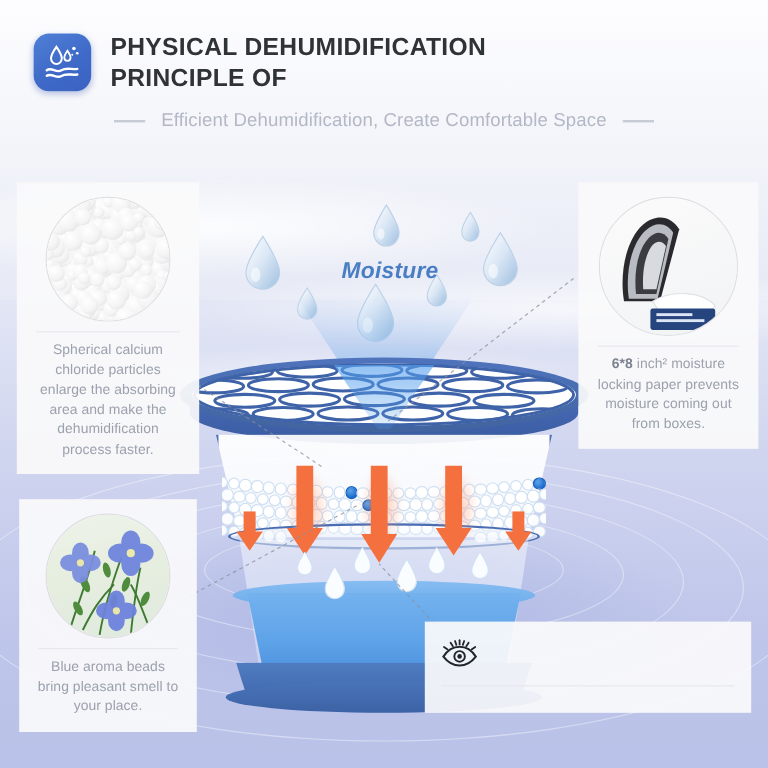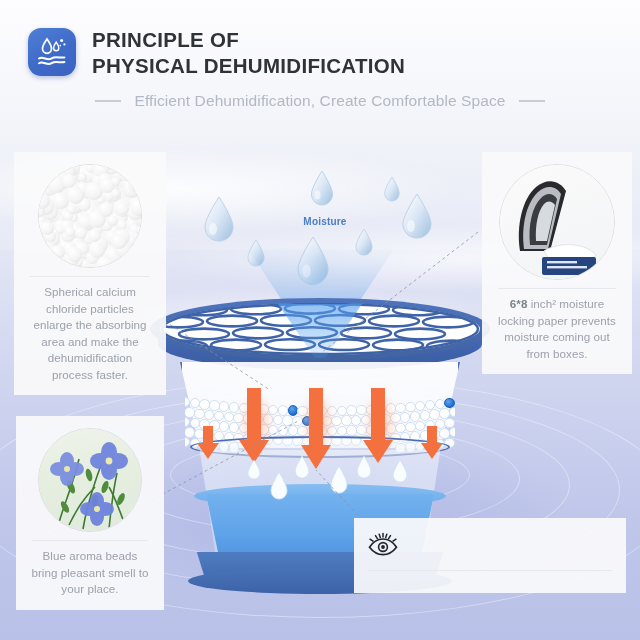--- a/index.html
+++ b/index.html
@@ -104,21 +104,21 @@
   }
   .ph-paper { position:absolute; inset:0; background:linear-gradient(160deg,#fbfbfb,#f2f3f5); }
   .ph-flower { position:absolute; inset:0;
     background:linear-gradient(170deg,#eef3ea 0%,#e6eedf 45%,#dfeade 100%); }
 
   
   .stage { position:absolute; left:0; top:150px; width:640px; height:400px; }
 
   .moisture-label {
     position:absolute; left:280px; top:66px; width:90px; text-align:center;
-    font-size:10px; font-weight:bold; color:#4a7ec4; letter-spacing:.2px;
+    font-size:19px; font-weight:bold; color:#4a7ec4; letter-spacing:.2px;font-style:italic;
   }
   .drop-shape { position:absolute; }
   .drop-shape svg { display:block; overflow:visible; }
 
   .funnel {
     position:absolute; left:246px; top:96px; width:150px; height:100px;
     background:linear-gradient(180deg, rgba(120,175,235,0) 0%, rgba(110,170,235,.25) 40%, rgba(70,150,235,.80) 100%);
     clip-path:polygon(0% 0%, 100% 0%, 56% 100%, 44% 100%);
     filter:blur(.6px);
   }
@@ -233,22 +233,22 @@
       <path d="M28.2 14.2 C28.2 14.2 25.6 18 25.6 19.9 C25.6 21.5 26.8 22.7 28.2 22.7 C29.6 22.7 30.8 21.5 30.8 19.9 C30.8 18 28.2 14.2 28.2 14.2 Z" fill="none" stroke="#ffffff" stroke-width="1.5"></path>
       <circle cx="33.6" cy="12.4" r="1.5" fill="#ffffff"></circle>
       <circle cx="36.4" cy="16.4" r="1.1" fill="#ffffff"></circle>
       <circle cx="32.2" cy="17.6" r=".85" fill="#ffffff"></circle>
       <path d="M11 30.5 C15 27.6 19 33.3 23.2 30.6 C27.3 28 31.4 30.2 36.4 29.4" fill="none" stroke="#ffffff" stroke-width="2" stroke-linecap="round"></path>
       <path d="M11 35.2 C15 32.3 19 38 23.2 35.3 C27.3 32.7 31.4 34.9 36.4 34.1" fill="none" stroke="#ffffff" stroke-width="2" stroke-linecap="round"></path>
     </svg>
   </div>
 
   <div class="title-block">
+    <div class="title-line">PHYSICAL DEHUMIDIFICATION</div>
     <div class="title-line">PRINCIPLE OF</div>
-    <div class="title-line">PHYSICAL DEHUMIDIFICATION</div>
   </div>
 
   <div class="subtitle-row">
     <span class="sub-dash"></span>
     <span class="subtitle">Efficient Dehumidification, Create Comfortable Space</span>
     <span class="sub-dash"></span>
   </div>
 </div>
 
 <div class="stage">

